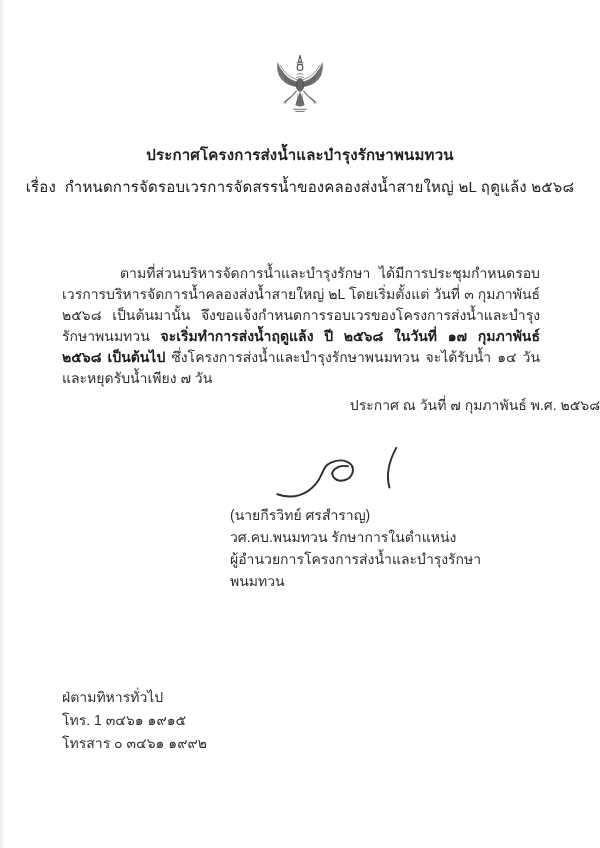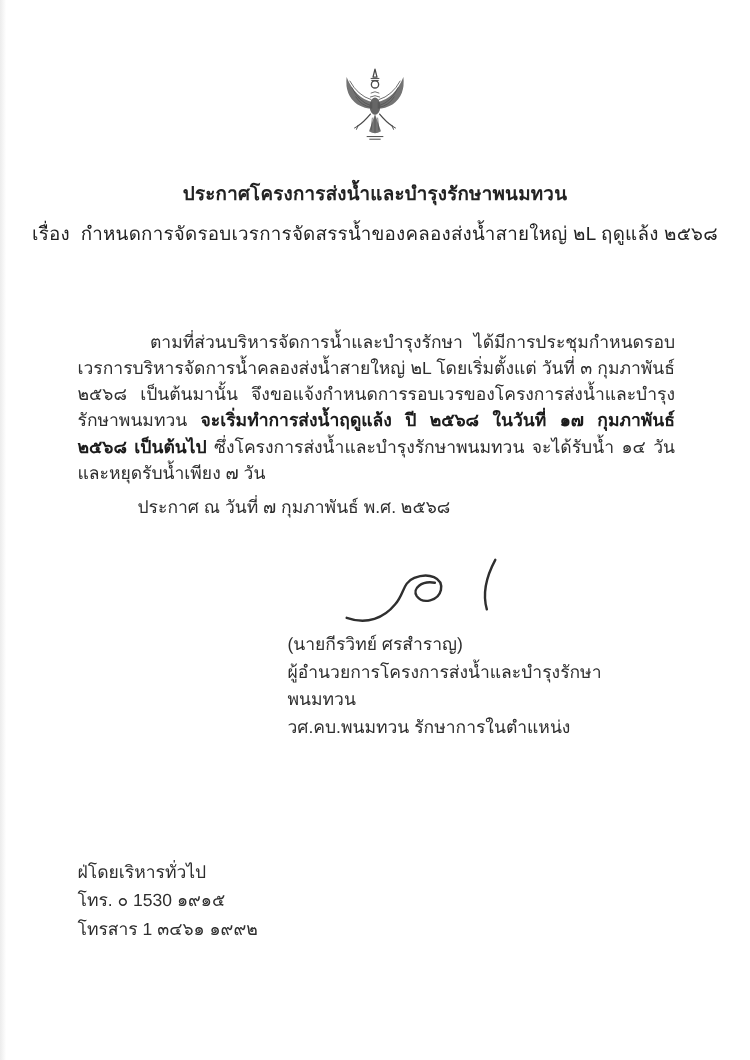--- a/index.html
+++ b/index.html
@@ -63,21 +63,21 @@
     margin: 0 0 14px 0;
     text-indent: 58px;
   }
   .bold-segment { font-weight: bold; color: #1c1c1c; }
   
   .date-line {
     position: absolute;
     top: 394px;
     left: 110px;
     width: 490px;
-    text-align: left;
+    text-align: right;
     font-size: 14px;
   }
   
   .signature-block {
     position: absolute;
     top: 444px;
     left: 230px;
     width: 290px;
     text-align: left;
     font-size: 14px;
@@ -146,23 +146,23 @@
   </div>
 
   <div class="date-line">ประกาศ ณ วันที่ ๗ กุมภาพันธ์ พ.ศ. ๒๕๖๘</div>
 
   <div class="signature-block">
     <svg class="signature-img" viewBox="0 0 150 60">
       <path d="M5 52 C22 58 36 52 45 41 C53 32 51 23 61 19 C73 14 85 19 83 29 C81 38 68 41 63 34 C59 28 67 21 78 23" fill="none" stroke="#2f2f2f" stroke-width="2" stroke-linecap="round"></path>
       <path d="M128 4 C121 17 117 31 121 45" fill="none" stroke="#2f2f2f" stroke-width="2" stroke-linecap="round"></path>
     </svg>
     <div>(นายกีรวิทย์  ศรสำราญ)</div>
+    <div>วศ.คบ.พนมทวน รักษาการในตำแหน่ง</div>
     <div>ผู้อำนวยการโครงการส่งน้ำและบำรุงรักษาพนมทวน</div>
-    <div>วศ.คบ.พนมทวน รักษาการในตำแหน่ง</div>
   </div>
 
   <div class="footer-block">
-    <div>ฝ่โดยเริหารทั่วไป</div>
-    <div>โทร. ๐ 1530 ๑๙๑๕</div>
-    <div>โทรสาร 1 ๓๔๖๑ ๑๙๙๒</div>
+    <div>ฝ่ตามทิหารทั่วไป</div>
+    <div>โทร. 1 ๓๔๖๑ ๑๙๑๕</div>
+    <div>โทรสาร ๐ ๓๔๖๑ ๑๙๙๒</div>
   </div>
 
 </div>
 
 </body></html>

